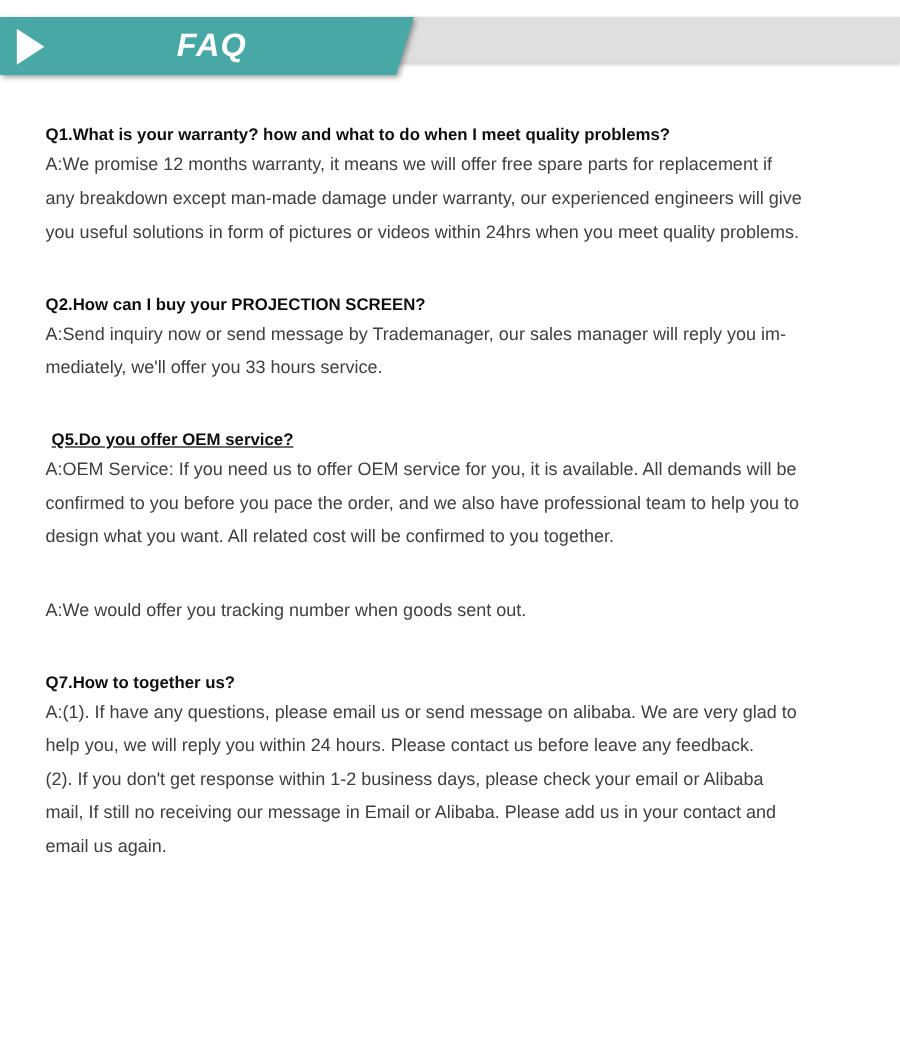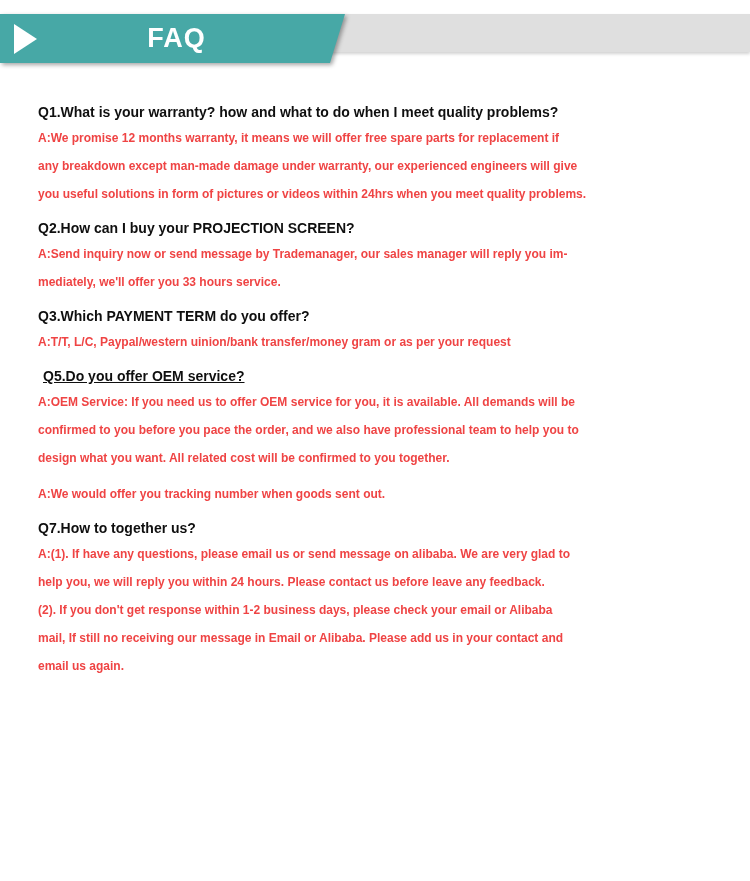--- a/index.html
+++ b/index.html
@@ -10,20 +10,21 @@
     background: #ffffff;
     font-family: "Liberation Sans", sans-serif;
     color: #1c1c1c;
   }
 
   
   .banner {
     position: relative;
     height: 63px;
     width: 750px;
+    font-style: italic;
   }
   .banner-bar {
     position: absolute;
     left: 300px;
     right: 0;
     top: 14px;
     height: 38px;
     background: var(--bar-color, #dfdfdf);
     box-shadow: 0 2px 3px rgba(0,0,0,0.18);
   }
@@ -65,40 +66,39 @@
     font-size: 27px;
     font-weight: bold;
     letter-spacing: 1px;
   }
 
   
   .faq-list {
     padding: 37px 38px 26px 38px;
   }
   .faq-item + .faq-item {
-    margin-top: 8px;
+    margin-top: 33px;
   }
   .faq-question {
     margin: 0;
     font-size: 14px;
     line-height: 24px;
     font-weight: bold;
     color: #0f0f0f;
   }
   .faq-question.indent-sm {
     padding-left: 5px;
     text-decoration: underline;
   }
   .faq-answer {
     margin: 0;
-    font-size: 12px;
+    font-size: 15px;
     line-height: 28px;
-    color: #ef4444;
+    color: #404040;
     white-space: pre-line;
-    font-weight: bold;
   }
 </style>
 </head>
 <body>
 
 <div class="banner">
   <div class="banner-bar"></div>
   <div class="banner-ribbon">
     <div class="banner-ribbon-shape">
       <span class="play-icon"></span>
@@ -115,24 +115,20 @@
 any breakdown except man-made damage under warranty, our experienced engineers will give
 you useful solutions in form of pictures or videos within 24hrs when you meet quality problems.</p>
   </div>
 
   <div class="faq-item">
     <h3 class="faq-question">Q2.How can I buy your PROJECTION SCREEN?</h3>
     <p class="faq-answer">A:Send inquiry now or send message by Trademanager, our sales manager will reply you im-
 mediately, we'll offer you 33 hours service.</p>
   </div>
 
-  <div class="faq-item">
-    <h3 class="faq-question">Q3.Which PAYMENT TERM do you offer?</h3>
-    <p class="faq-answer">A:T/T, L/C, Paypal/western uinion/bank transfer/money gram or as per your request</p>
-  </div>
 
 
   <div class="faq-item">
     <h3 class="faq-question indent-sm">Q5.Do you offer OEM service?</h3>
     <p class="faq-answer">A:OEM Service: If you need us to offer OEM service for you, it is available. All demands will be
 confirmed to you before you pace the order, and we also have professional team to help you to
 design what you want. All related cost will be confirmed to you together.</p>
   </div>
 
   <div class="faq-item">

